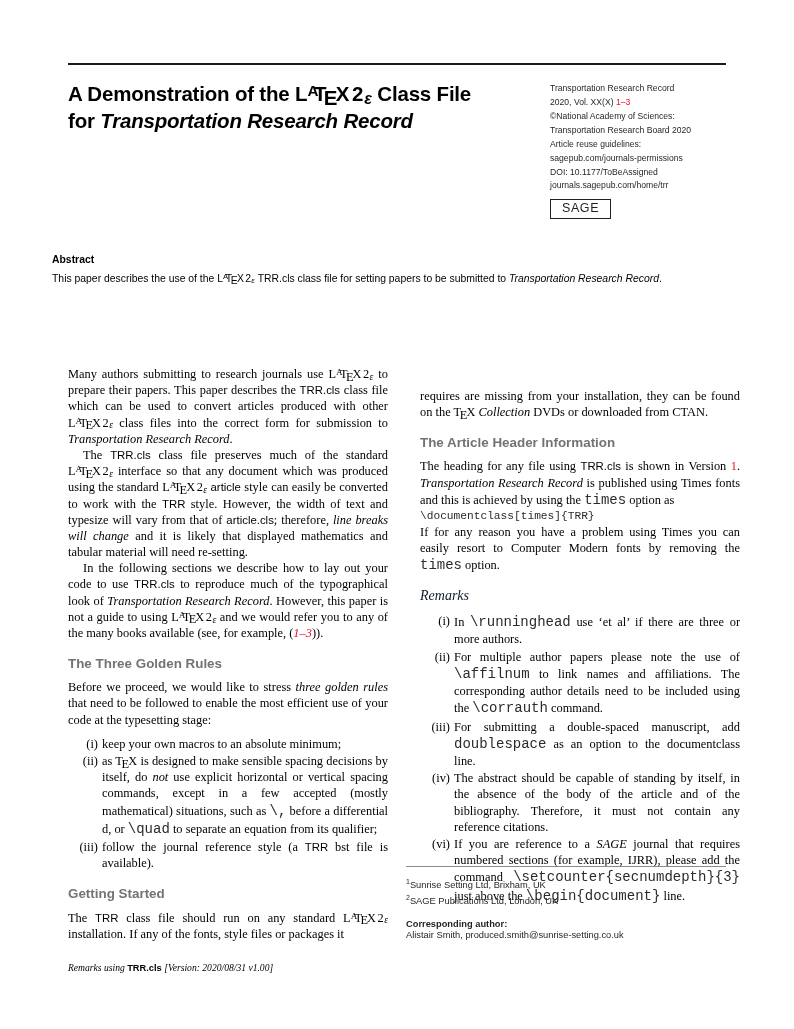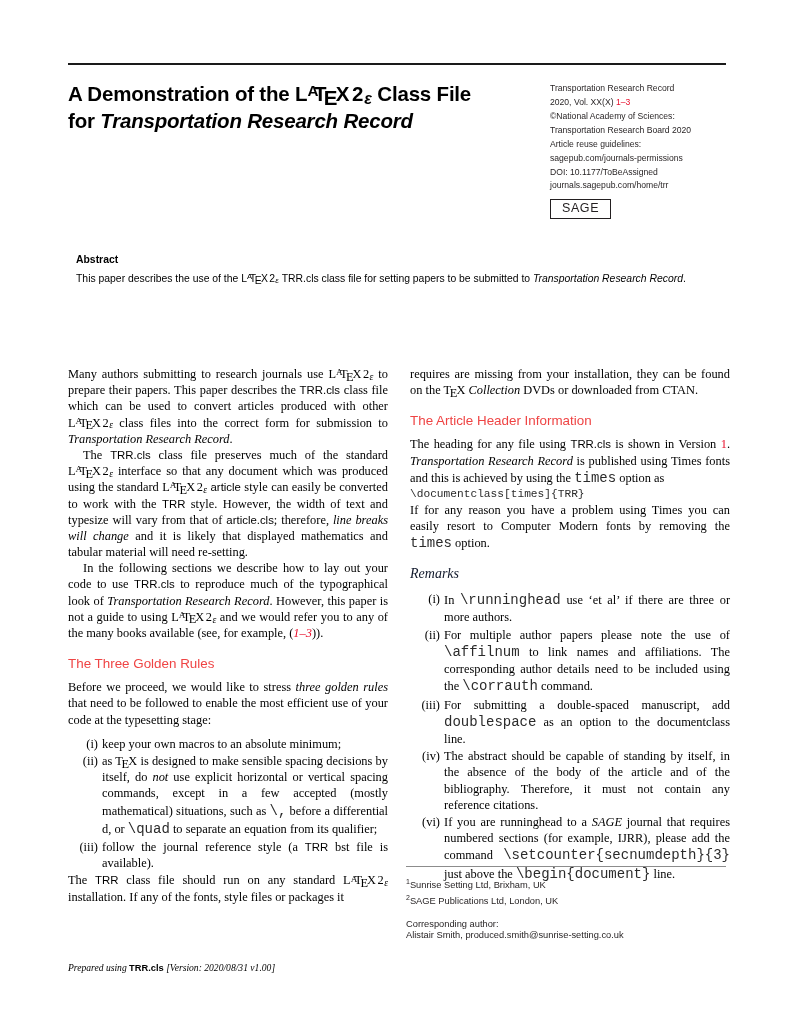--- a/index.html
+++ b/index.html
@@ -85,21 +85,21 @@
     font-family: "Liberation Sans", sans-serif;
     font-weight: bold;
     font-size: 13.2px;
     color: #000;
   }
   .authors sup { font-size: 8.4px; vertical-align: super; font-weight: bold; }
 
   
   .abstract {
     position: absolute;
-    left: 76px;
+    left: 52px;
     top: 252px;
     width: 658px;
     font-family: "Liberation Sans", sans-serif;
     font-size: 10.4px;
     line-height: 1.52;
     color: #000;
   }
   .abstract-head {
     font-weight: bold;
     font-size: 10.4px;
@@ -115,21 +115,21 @@
     top: 366px;
     width: 658px;
     height: 600px;
   }
   .col {
     position: absolute;
     top: 0;
     width: 320px;
   }
   .col-left  { left: 0px; }
-  .col-right { left: 342px; }
+  .col-right { left: 352px; margin-top: 22px; }
 
   p.body {
     margin: 0;
     font-size: 12.4px;
     line-height: 1.305;
     text-align: justify;
     text-indent: 0;
     color: #000;
   }
   p.body + p.body { text-indent: 15px; }
@@ -150,24 +150,24 @@
   }
   .tt-block {
     font-family: "Liberation Mono", monospace;
     font-size: 11.2px;
     color: #2b2b2b;
     display: block;
   }
 
   h2.section {
     font-family: "Liberation Sans", sans-serif;
-    font-weight: normal;
+    font-weight: bold;
     font-size: 13.4px;
     margin: 15px 0 7px 0;
-    color: #ef4444;
+    color: #737373;
     line-height: 1.2;
   }
   h3.subsection {
     font-family: "Liberation Serif", serif;
     font-style: italic;
     font-weight: normal;
     font-size: 14px;
     margin: 14px 0 4px 0;
     color: #0f172a;
     line-height: 1.2;
@@ -242,21 +242,21 @@
   }
   .fn-line {
     font-family: "Liberation Sans", sans-serif;
     font-size: 9.3px;
     line-height: 1.5;
     color: #231f20;
   }
   .fn-line sup { font-size: 7px; vertical-align: super; }
   .corr-head {
     font-family: "Liberation Sans", sans-serif;
-    font-weight: normal;
+    font-weight: bold;
     font-size: 9.3px;
     margin-top: 10px;
     color: #231f20;
   }
   .corr-body {
     font-family: "Liberation Sans", sans-serif;
     font-size: 9.3px;
     color: #231f20;
     line-height: 1.5;
   }
@@ -349,20 +349,21 @@
         <li>
           <span class="marker">(ii)</span>
           <span>as </span><span class="latex tex">T<span class="e">E</span>X</span><span> is designed to make sensible spacing decisions by itself, do </span><span class="it">not</span><span> use explicit horizontal or vertical spacing commands, except in a few accepted (mostly mathematical) situations, such as </span><span class="tt">\,</span><span> before a differential d, or </span><span class="tt">\quad</span><span> to separate an equation from its qualifier;</span>
         </li>
         <li>
           <span class="marker">(iii)</span>
           <span>follow the journal reference style (a </span><span class="sf">TRR</span><span> bst file is available).</span>
         </li>
       </ol>
 
+      <h2 class="section">Getting Started</h2>
 
       <p class="body">
         <span>The </span><span class="sf">TRR</span><span> class file should run on any standard </span><span class="latex">L<span class="a">A</span>T<span class="e">E</span>X<span class="two">2</span><span class="eps">ε</span></span><span> installation. If any of the fonts, style files or packages it</span>
       </p>
 
     </div>
 
     <div class="col col-right">
 
       <p class="body">
@@ -391,37 +392,37 @@
         <li>
           <span class="marker">(iii)</span>
           <span>For submitting a double-spaced manuscript, add </span><span class="tt">doublespace</span><span> as an option to the documentclass line.</span>
         </li>
         <li>
           <span class="marker">(iv)</span>
           <span>The abstract should be capable of standing by itself, in the absence of the body of the article and of the bibliography. Therefore, it must not contain any reference citations.</span>
         </li>
         <li>
           <span class="marker">(vi)</span>
-          <span>If you are runninghead to a </span><span class="it">SAGE</span><span> journal that requires numbered sections (for example, IJRR), please add the command </span><span class="tt">\setcounter{secnumdepth}{3}</span><span> just above the </span><span class="tt">\begin{document}</span><span> line.</span>
+          <span>If you are reference to a </span><span class="it">SAGE</span><span> journal that requires numbered sections (for example, IJRR), please add the command </span><span class="tt">\setcounter{secnumdepth}{3}</span><span> just above the </span><span class="tt">\begin{document}</span><span> line.</span>
         </li>
       </ol>
 
     </div>
 
   </div>
 
   <div class="footnotes">
     <div class="fn-rule"></div>
     <div class="fn-line">
       <sup>1</sup><span>Sunrise Setting Ltd, Brixham, UK</span>
     </div>
     <div class="fn-line">
       <sup>2</sup><span>SAGE Publications Ltd, London, UK</span>
     </div>
     <div class="corr-head">Corresponding author:</div>
     <div class="corr-body">Alistair Smith, produced.smith@sunrise-setting.co.uk</div>
   </div>
 
   <div class="page-footer">
-    <span>Prepared using </span><span class="sfb">TRR.cls</span><span> [Version: 2020/08/31 v1.00]</span>
+    <span>Remarks using </span><span class="sfb">TRR.cls</span><span> [Version: 2020/08/31 v1.00]</span>
   </div>
 
 </div>
 
 </body></html>

